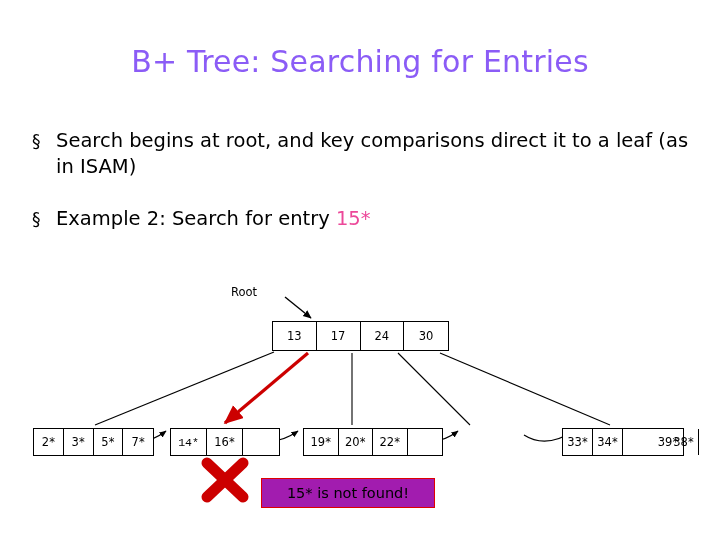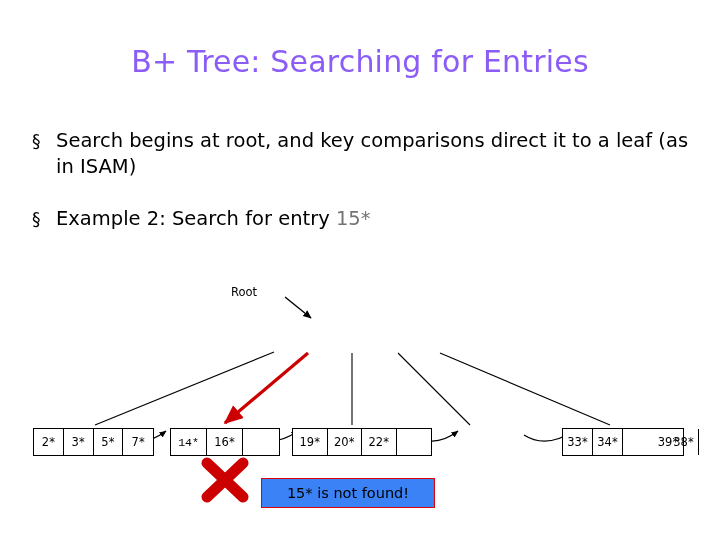--- a/index.html
+++ b/index.html
@@ -32,21 +32,21 @@
     padding-left:26px;
     font-size:19.5px;
     line-height:26px;
     margin-bottom:26px;
   }
   .bullet .marker{
     position:absolute;left:2px;top:0;
     font-size:17px;
     color:#000;
   }
-  .red{color:#737373;}
+  .red{color:#ec4899;}
 
   
   .diagram{position:absolute;top:285px;left:0;width:720px;height:240px;}
 
   .rootlabel{
     position:absolute;
     left:231px;top:0px;
     font-size:11.5px;
   }
 
@@ -67,33 +67,33 @@
   }
   .cell.sep{border-right:1px solid #000;}
 
   
   #root-node{left:272px;top:36px;width:177px;height:30px;}
 
   
   .leaf{top:143px;height:28px;}
   #leaf1{left:33px;width:121px;}
   #leaf2{left:170px;width:110px;}
-  #leaf3{left:292px;width:140px;}
+  #leaf3{left:303px;width:140px;}
   #leaf4{left:430px;width:122px;}
   #leaf5{left:562px;width:122px;}
 
   .notfound{
     position:absolute;
     left:261px;top:193px;
     width:174px;height:30px;
     border:1px solid #e00000;
     box-sizing:border-box;
     display:flex;align-items:center;justify-content:center;
     font-size:14.5px;
-    background:#3b82f6;
+    background:#a21caf;
   }
 
   svg.overlay{position:absolute;left:0;top:0;width:720px;height:240px;}
 </style>
 </head>
 <body>
 
 <div class="slide">
 
   <div class="title">B+ Tree: Searching for Entries</div>
@@ -142,20 +142,26 @@
       <path d="M250,150 q22,14 48,-4" stroke="#000" stroke-width="1.2" fill="none" marker-end="url(#arrow)"></path>
       <path d="M414,150 q20,14 44,-4" stroke="#000" stroke-width="1.2" fill="none" marker-end="url(#arrow)"></path>
       <path d="M524,150 q22,14 50,-4" stroke="#000" stroke-width="1.2" fill="none" marker-end="url(#arrow)"></path>
 
       <g>
         <path d="M207,178 L243,212" stroke="#cc0000" stroke-width="11" stroke-linecap="round"></path>
         <path d="M243,178 L207,212" stroke="#cc0000" stroke-width="11" stroke-linecap="round"></path>
       </g>
     </svg>
 
+    <div class="node" id="root-node">
+      <div class="cell sep" style="left:0;width:25%;">13</div>
+      <div class="cell sep" style="left:25%;width:25%;">17</div>
+      <div class="cell sep" style="left:50%;width:25%;">24</div>
+      <div class="cell" style="left:75%;width:25%;">30</div>
+    </div>
 
     <div class="node leaf" id="leaf1">
       <div class="cell sep" style="left:0;width:25%;">2*</div>
       <div class="cell sep" style="left:25%;width:25%;">3*</div>
       <div class="cell sep" style="left:50%;width:25%;">5*</div>
       <div class="cell" style="left:75%;width:25%;">7*</div>
     </div>
 
     <div class="node leaf" id="leaf2">
       <div class="cell sep" style="left:0;width:33.33%;font-family:Liberation Mono, monospace;">14*</div>

